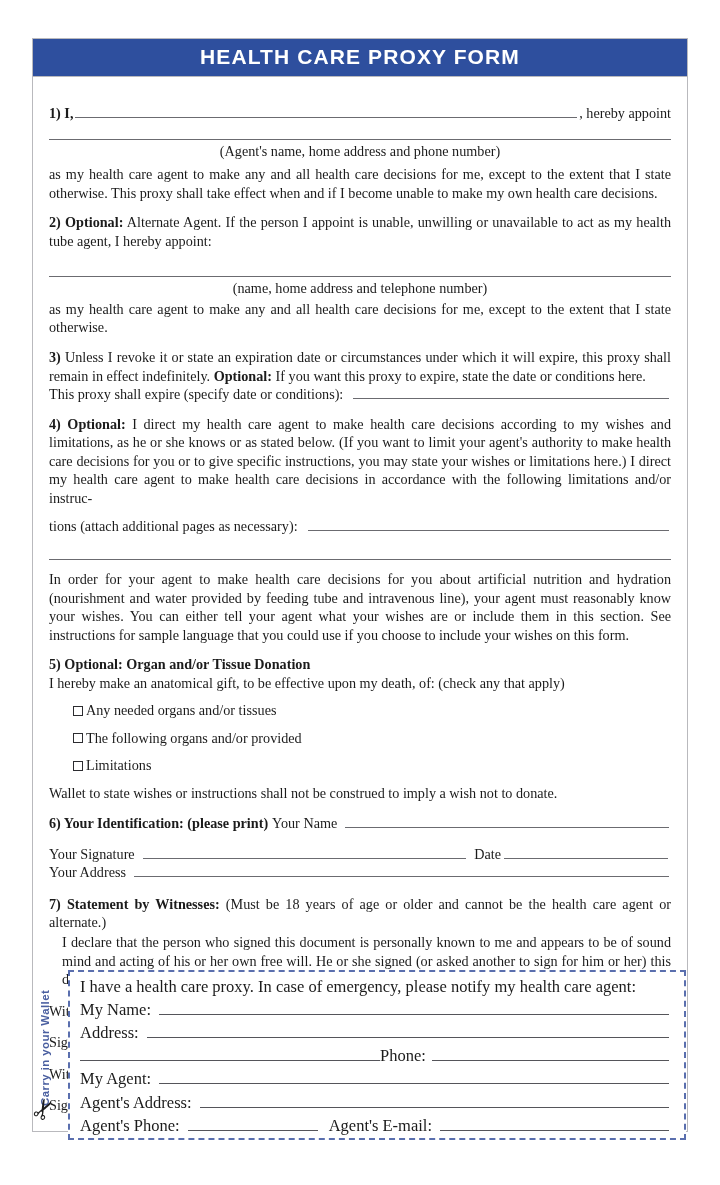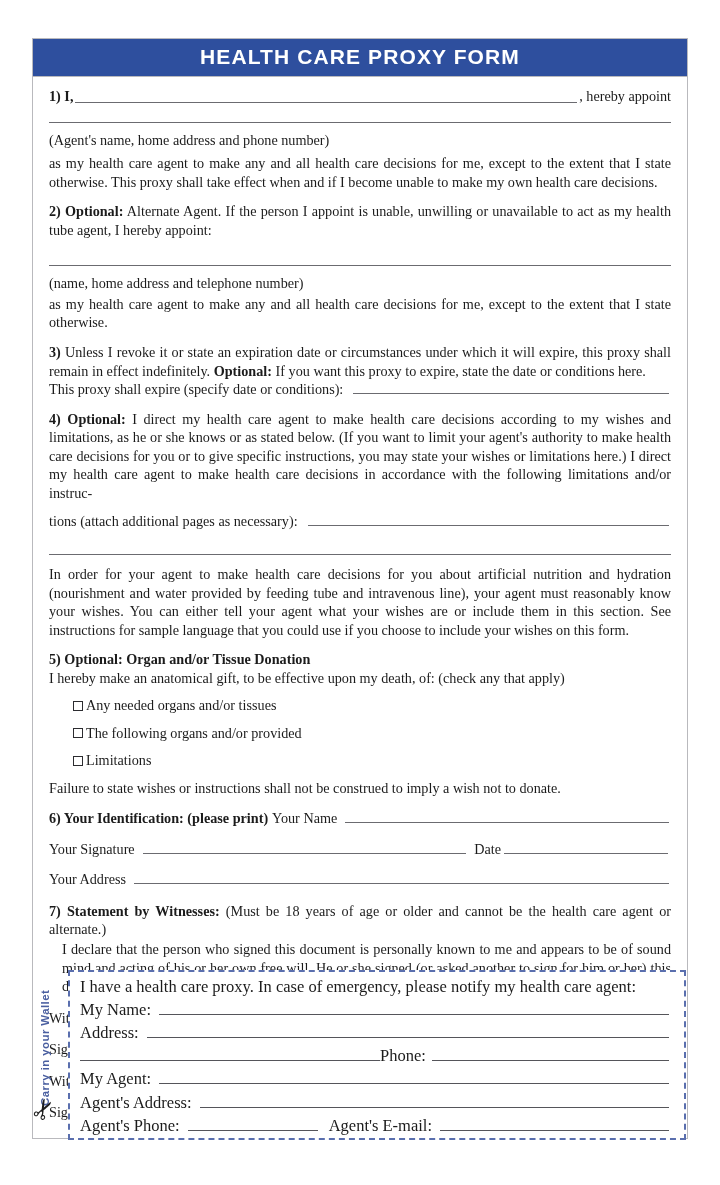--- a/index.html
+++ b/index.html
@@ -53,23 +53,23 @@
   p.para {
     margin: 0 0 0 0;
     font-size: 14.2px;
     line-height: 1.31;
     text-align: justify;
   }
   p.gap { margin-top: 11px; }
   .b { font-weight: bold; }
 
   .caption {
-    text-align: left;
-    font-size: 14.2px;
-    margin: 8px 0 0 0;
+    text-align: center;
+    font-size: 14.2px;
+    margin: 2px 0 0 0;
     line-height: 1.3;
   }
   .rule-full {
     display: block;
     border-bottom: 1px solid #6b6b70;
     height: 0;
     width: 100%;
   }
 
   .line-row {
@@ -200,21 +200,21 @@
 <body>
 
 <div class="page">
 
   <div class="form-box">
 
     <div class="title-bar">HEALTH CARE PROXY FORM</div>
 
     <div class="form-body">
 
-      <div class="line-row" style="margin-top:2px;align-items:center;">
+      <div class="line-row" style="margin-top:19px;">
         <span class="lbl b">1) I,</span>
         <span class="grow"></span>
         <span class="lbl">, hereby appoint</span>
       </div>
 
       <div style="height:17px;"></div>
       <div class="rule-full"></div>
       <p class="caption">(Agent's name, home address and phone number)</p>
 
       <p class="para" style="margin-top:4px;">as my health care agent to make any and all health care decisions for me, except to the extent that I state otherwise. This proxy shall take effect when and if I become unable to make my own health care decisions.</p>
@@ -258,36 +258,36 @@
         <span>The following organs and/or provided</span>
         <span class="grow" style="margin-left:2px;"></span>
       </div>
 
       <div class="cb-row">
         <span class="cbox"></span>
         <span>Limitations</span>
         <span class="grow" style="margin-left:6px;"></span>
       </div>
 
-      <p class="para" style="margin-top:9px;">Failure to state wishes or instructions shall not be construed to imply a wish not to donate.</p>
+      <p class="para" style="margin-top:9px;">Wallet to state wishes or instructions shall not be construed to imply a wish not to donate.</p>
 
       <div class="line-row" style="margin-top:12px;">
         <span class="lbl b">6) Your Identification: (please print)</span>
         <span class="lbl" style="margin-left:4px;">Your Name</span>
         <span class="grow" style="margin-left:8px;"></span>
       </div>
 
       <div class="line-row" style="margin-top:12px;">
         <span class="lbl">Your Signature</span>
         <span class="grow" style="margin-left:8px;"></span>
         <span class="lbl" style="margin-left:6px;">Date</span>
         <span class="fixed" style="width:164px;"></span>
       </div>
 
-      <div class="line-row" style="margin-top:12px;">
+      <div class="line-row" style="">
         <span class="lbl">Your Address</span>
         <span class="grow" style="margin-left:8px;"></span>
       </div>
 
       <p class="para" style="margin-top:13px;"><span class="b">7) Statement by Witnesses:</span> <span>(Must be 18 years of age or older and cannot be the health care agent or alternate.)</span></p>
 
       <p class="para indent" style="margin-top:1px;">I declare that the person who signed this document is personally known to me and appears to be of sound mind and acting of his or her own free will. He or she signed (or asked another to sign for him or her) this document in my presence.</p>
 
       <div class="line-row" style="margin-top:13px;">
         <span class="lbl">Witness 1 (print)</span>

